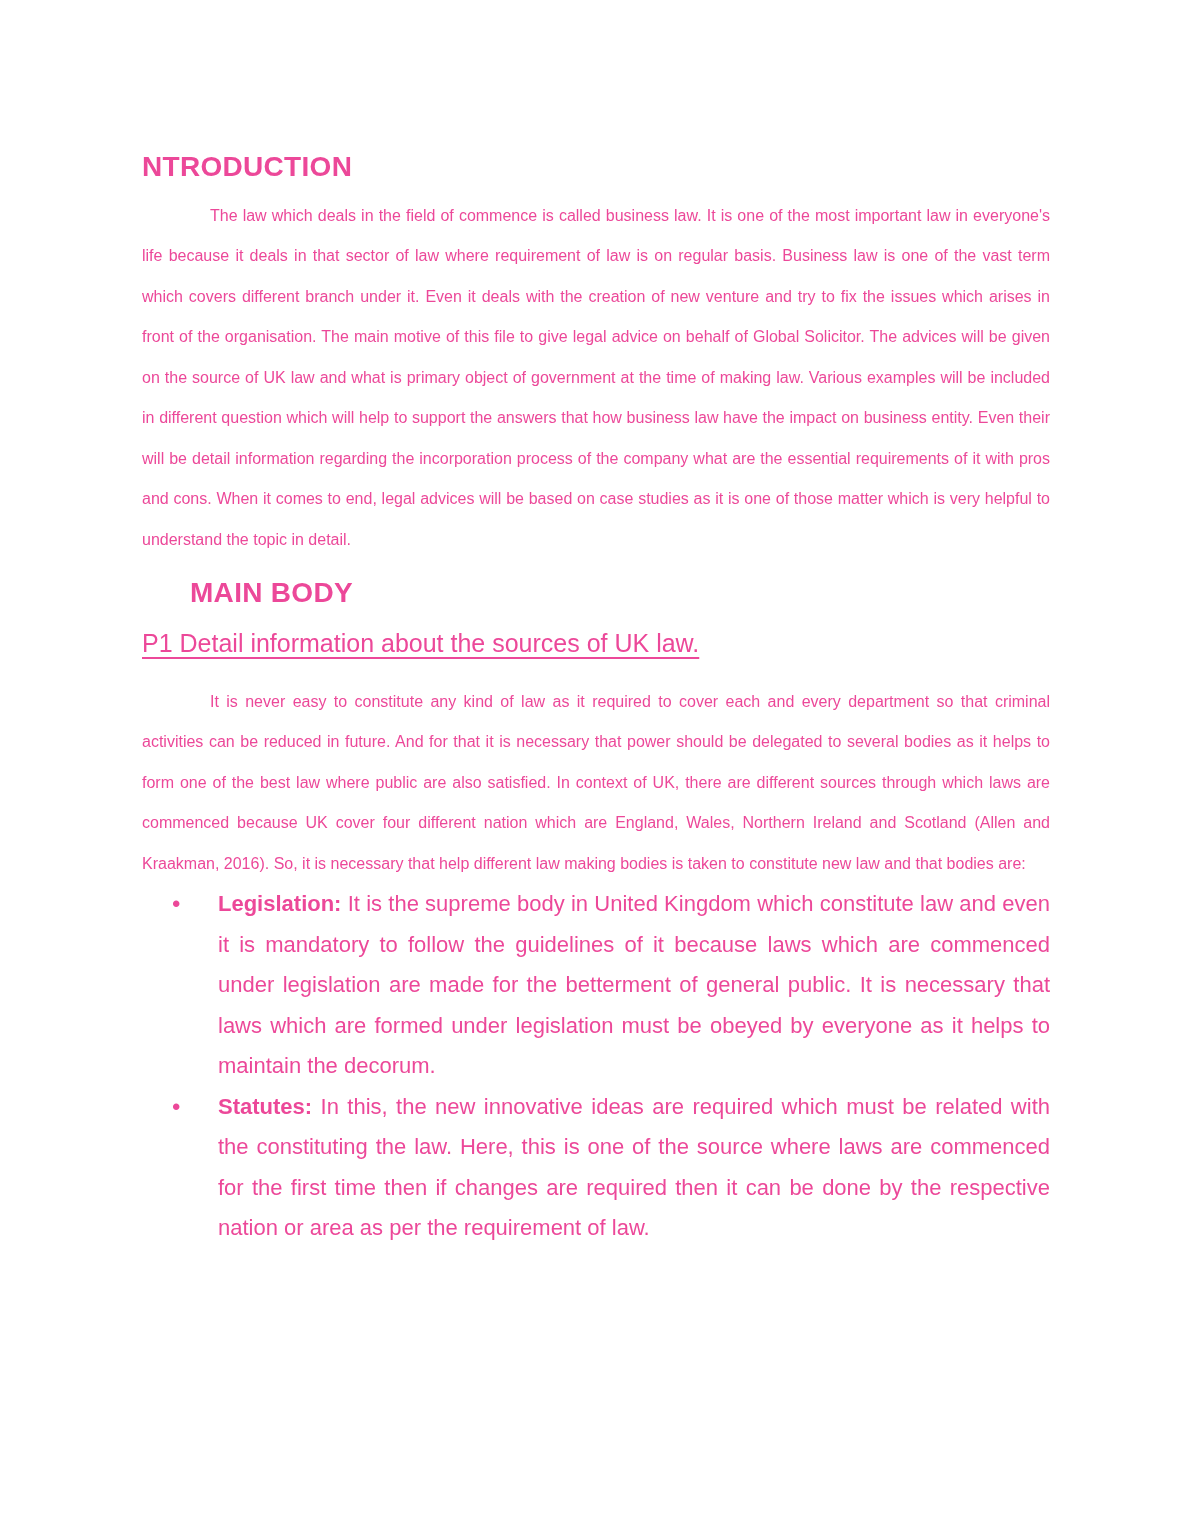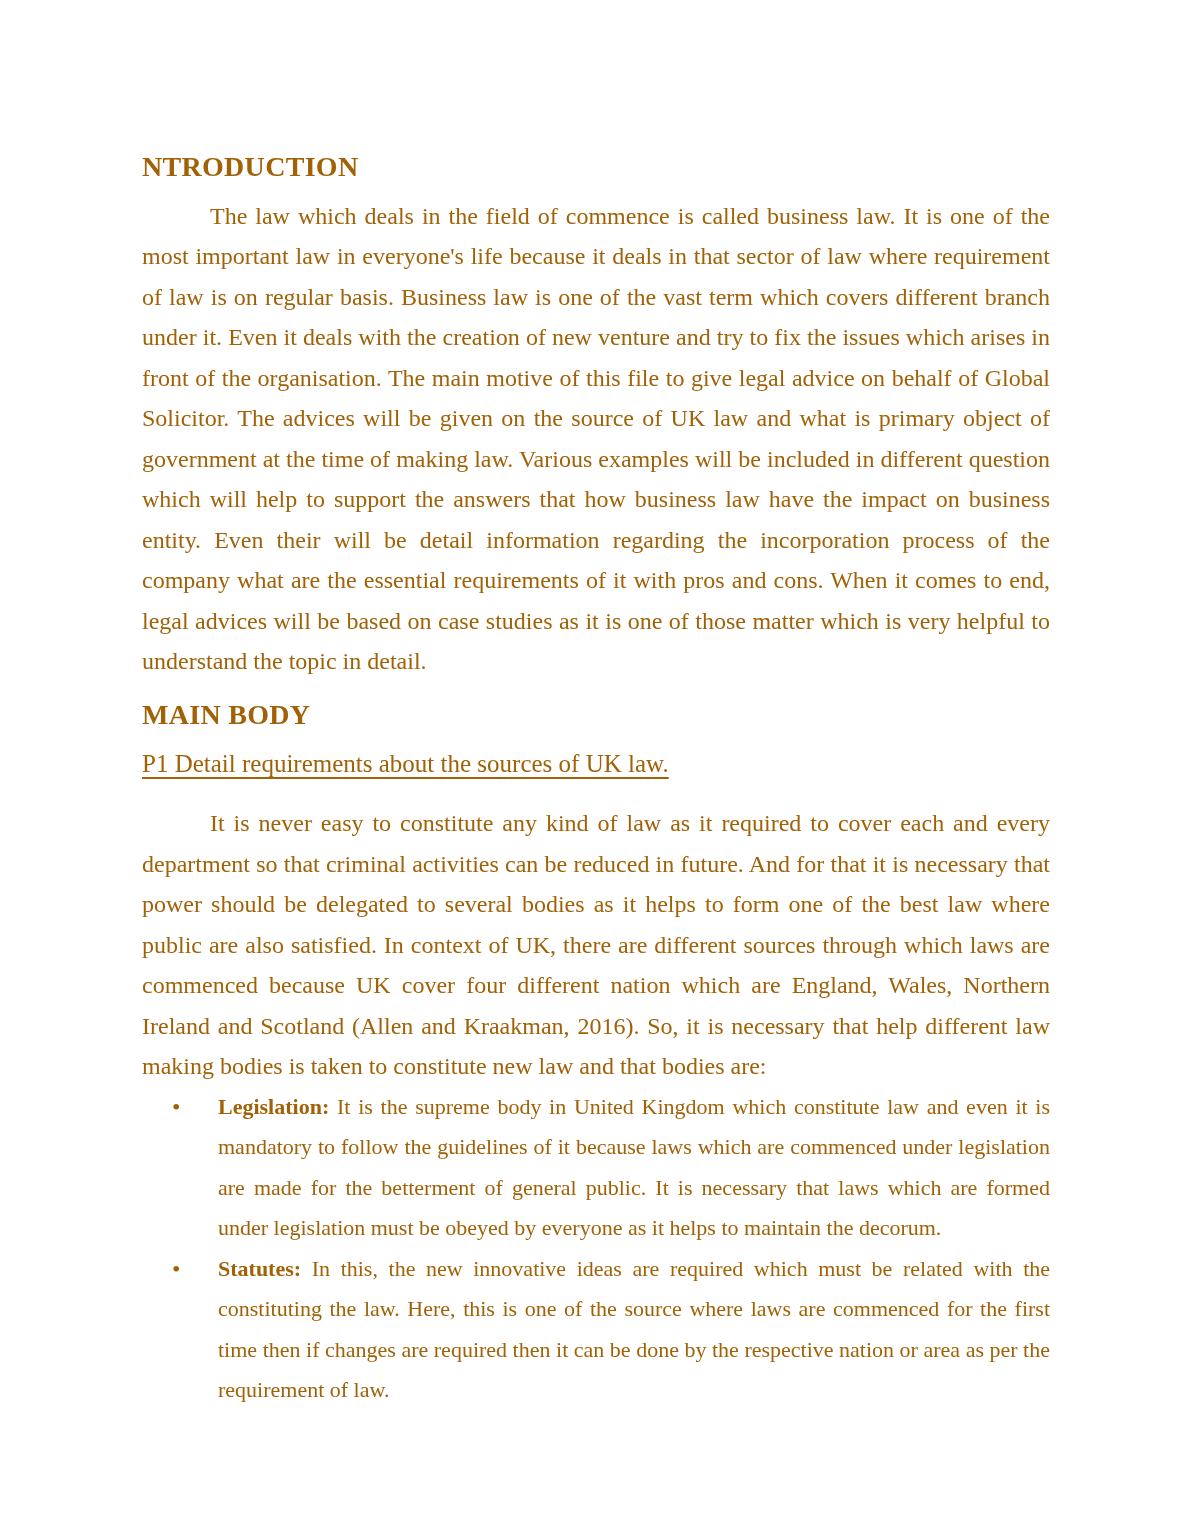--- a/index.html
+++ b/index.html
@@ -6,46 +6,47 @@
     margin: 0;
     padding: 0;
     background: #ffffff;
   }
   .page {
     position: relative;
     width: 1190px;
     height: 1436px;
     background: #ffffff;
     overflow: hidden;
-    font-family: Liberation Serif, serif;
-    color: #a16207;
+    font-family: Liberation Sans, sans-serif;
+    color: #ec4899;
     box-sizing: border-box;
     padding: 150px 140px 0 142px;
   }
   .heading {
     font-size: 28px;
     font-weight: bold;
     line-height: 1.2;
     margin: 0 0 12px 0;
     letter-spacing: 0.3px;
   }
   .heading.main-body {
     margin-top: 16px;
     margin-bottom: 0;
+    margin-left: 48px;
   }
   .subheading {
     font-size: 25px;
     font-weight: normal;
     text-decoration: underline;
     text-underline-offset: 5px;
     line-height: 1.2;
     margin: 18px 0 0 0;
   }
   .body-para {
-    font-size: 24px;
+    font-size: 16px;
     line-height: 40.5px;
     text-align: justify;
     margin: 0;
   }
   .body-para.indent {
     text-indent: 68px;
   }
   .body-para.after-sub {
     margin-top: 24px;
   }
@@ -76,21 +77,21 @@
 <body>
 
 <div class="page">
 
   <h1 class="heading">NTRODUCTION</h1>
 
   <p class="body-para indent">The law which deals in the field of commence is called business law. It is one of the most important law in everyone's life because it deals in that sector of law where requirement of law is on regular basis. Business law is one of the vast term which covers different branch under it. Even it deals with the creation of new venture and try to fix the issues which arises in front of the organisation. The main motive of this file to give legal advice on behalf of Global Solicitor. The advices will be given on the source of UK law and what is primary object of government at the time of making law. Various examples will be included in different question which will help to support the answers that how business law have the impact on business entity. Even their will be detail information regarding the incorporation process of the company what are the essential requirements of it with pros and cons. When it comes to end, legal advices will be based on case studies as it is one of those matter which is very helpful to understand the topic in detail.</p>
 
   <h1 class="heading main-body">MAIN BODY</h1>
 
-  <h2 class="subheading">P1 Detail requirements about the sources of UK law.</h2>
+  <h2 class="subheading">P1 Detail information about the sources of UK law.</h2>
 
   <p class="body-para indent after-sub">It is never easy to constitute any kind of law as it required to cover each and every department so that criminal activities can be reduced in future. And for that it is necessary that power should be delegated to several bodies as it helps to form one of the best law where public are also satisfied. In context of UK, there are different sources through which laws are commenced because UK cover four different nation which are England, Wales, Northern Ireland and Scotland (Allen and Kraakman, 2016). So, it is necessary that help different law making bodies is taken to constitute new law and that bodies are:</p>
 
   <ul class="bullet-list">
     <li class="bullet-item">
       <span class="bullet-dot">•</span><span class="bullet-lead">Legislation:</span> <span class="bullet-text">It is the supreme body in United Kingdom which constitute law and even it is mandatory to follow the guidelines of it because laws which are commenced under legislation are made for the betterment of general public. It is necessary that laws which are formed under legislation must be obeyed by everyone as it helps to maintain the decorum.</span>
     </li>
     <li class="bullet-item">
       <span class="bullet-dot">•</span><span class="bullet-lead">Statutes:</span> <span class="bullet-text">In this, the new innovative ideas are required which must be related with the constituting the law. Here, this is one of the source where laws are commenced for the first time then if changes are required then it can be done by the respective nation or area as per the requirement of law.</span>
     </li>

